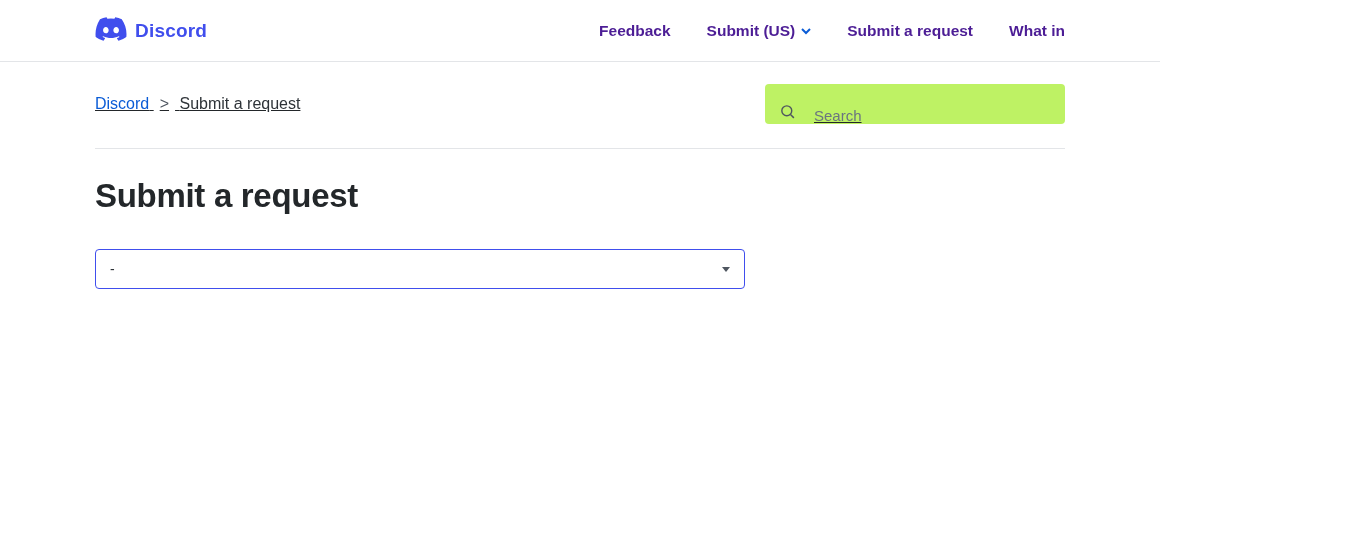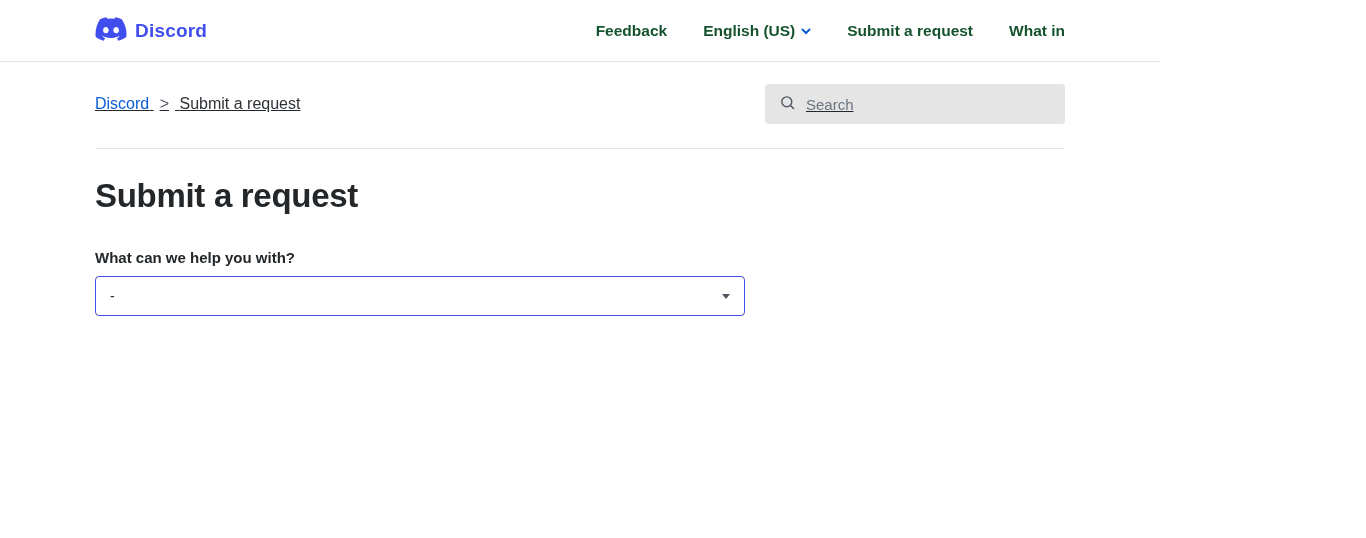--- a/index.html
+++ b/index.html
@@ -35,21 +35,21 @@
     font-weight: 800;
     font-size: 19px;
     letter-spacing: 0.2px;
   }
   .nav {
     display: flex;
     align-items: center;
     gap: 36px;
   }
   .nav-link {
-    color: #14532d;
+    color: #4c1d95;
     font-weight: 600;
     font-size: 15.5px;
     cursor: pointer;
   }
   .nav-lang {
     display: flex;
     align-items: center;
     gap: 6px;
   }
   .chevron-down {
@@ -74,26 +74,26 @@
   .breadcrumb {
     font-size: 16px;
     color: #2e3338;
     font-weight: 500;
   }
   .breadcrumb .bc-link { color: #0b5cd6; cursor: pointer; }
   .breadcrumb .bc-sep { color: #4f5660; margin: 0 6px; }
   .search-box {
     width: 300px;
     height: 40px;
-    background: #e5e5e5;
+    background: #bef264;
     border-radius: 4px;
     display: flex;
-    align-items: center;
+    align-items: flex-end;
     padding: 0 14px;
-    gap: 10px;
+    gap: 18px;
     cursor: text;
   }
   .search-icon {
     width: 17px; height: 17px;
     stroke: #4f5660; fill: none; stroke-width: 2;
   }
   .search-input {
     border: none;
     background: transparent;
     outline: none;
@@ -148,21 +148,21 @@
       <span>
         <svg class="logo-icon" viewBox="0 0 71 55" xmlns="http://www.w3.org/2000/svg">
           <path d="M60.1 4.9A58.5 58.5 0 0 0 45.4.4a.22.22 0 0 0-.23.11 40.8 40.8 0 0 0-1.8 3.7 54 54 0 0 0-16.23 0 37.4 37.4 0 0 0-1.83-3.7.23.23 0 0 0-.23-.1 58.3 58.3 0 0 0-14.7 4.5.2.2 0 0 0-.1.08C1.6 18.7-.94 32.1.31 45.4a.24.24 0 0 0 .1.17 58.9 58.9 0 0 0 17.72 9 .23.23 0 0 0 .25-.08 42 42 0 0 0 3.63-5.9.23.23 0 0 0-.13-.32 38.8 38.8 0 0 1-5.54-2.64.23.23 0 0 1-.02-.38c.37-.28.74-.57 1.1-.86a.22.22 0 0 1 .23-.03c11.62 5.3 24.2 5.3 35.68 0a.22.22 0 0 1 .23.02c.36.3.73.59 1.1.87a.23.23 0 0 1-.01.38 36.4 36.4 0 0 1-5.55 2.63.23.23 0 0 0-.12.32 47.2 47.2 0 0 0 3.62 5.9.23.23 0 0 0 .25.09 58.7 58.7 0 0 0 17.76-9 .23.23 0 0 0 .1-.16c1.5-15.3-2.5-28.6-10.5-40.4a.18.18 0 0 0-.1-.1ZM23.73 37.3c-3.5 0-6.38-3.2-6.38-7.15 0-3.94 2.83-7.15 6.38-7.15 3.58 0 6.43 3.24 6.38 7.15 0 3.94-2.83 7.16-6.38 7.16Zm23.59 0c-3.5 0-6.38-3.2-6.38-7.15 0-3.94 2.82-7.15 6.38-7.15 3.58 0 6.43 3.24 6.38 7.15 0 3.94-2.8 7.16-6.38 7.16Z"></path>
         </svg>
       </span>
       <span class="logo-text">Discord</span>
     </div>
     <nav class="nav">
       <span class="nav-link">Feedback</span>
       <span class="nav-link nav-lang">
-        <span>English (US)</span>
+        <span>Submit (US)</span>
         <span>
           <svg class="chevron-down" viewBox="0 0 10 6">
               <path d="M1 1l4 4 4-4"></path>
             </svg>
         </span>
       </span>
       <span class="nav-link">Submit a request</span>
       <span class="nav-link">What in</span>
     </nav>
   </header>
@@ -181,21 +181,20 @@
               <line x1="21" y1="21" x2="16.2" y2="16.2"></line>
             </svg>
         </span>
         <input class="search-input" type="text" placeholder="Search" style="">
       </div>
     </div>
 
     <h1 class="page-title">Submit a request</h1>
 
     <div class="form-area">
-      <div class="field-label">What can we help you with?</div>
       <div class="select-box">
         <span class="select-value">-</span>
         <span class="select-caret"></span>
       </div>
     </div>
   </div>
 
 </div>
 
 </body></html>

